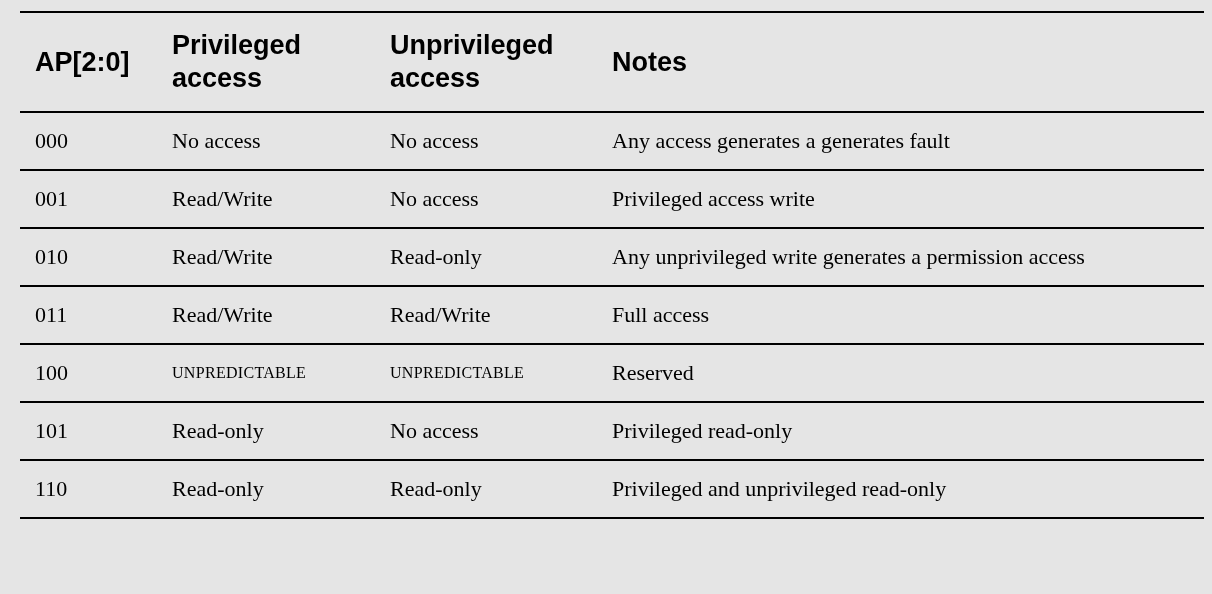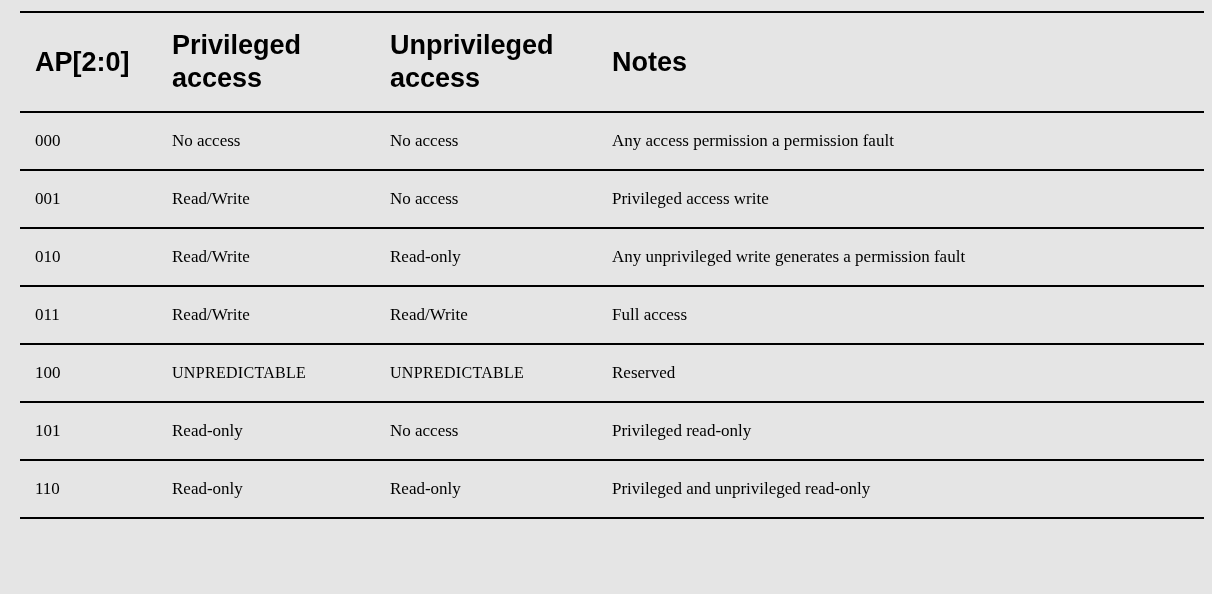--- a/index.html
+++ b/index.html
@@ -45,21 +45,21 @@
     line-height: 33px;
     height: 98px;
   }
   table.ap-table th .hdr-wrap {
     display: inline-block;
     max-width: 195px;
     white-space: normal;
   }
   table.ap-table td {
     font-family: "Liberation Serif", serif;
-    font-size: 17px;
+    font-size: 22px;
     line-height: 30px;
     height: 56px;
   }
   table.ap-table td.caps {
     font-size: 16px;
     letter-spacing: 0.3px;
   }
 </style>
 </head>
 <body>
@@ -78,33 +78,33 @@
         <th><span class="hdr-wrap">Privileged access</span></th>
         <th><span class="hdr-wrap">Unprivileged access</span></th>
         <th><span>Notes</span></th>
       </tr>
     </thead>
     <tbody>
       <tr>
         <td>000</td>
         <td>No access</td>
         <td>No access</td>
-        <td>Any access permission a permission fault</td>
+        <td>Any access generates a generates fault</td>
       </tr>
       <tr>
         <td>001</td>
         <td>Read/Write</td>
         <td>No access</td>
         <td>Privileged access write</td>
       </tr>
       <tr>
         <td>010</td>
         <td>Read/Write</td>
         <td>Read-only</td>
-        <td>Any unprivileged write generates a permission fault</td>
+        <td>Any unprivileged write generates a permission access</td>
       </tr>
       <tr>
         <td>011</td>
         <td>Read/Write</td>
         <td>Read/Write</td>
         <td>Full access</td>
       </tr>
       <tr>
         <td>100</td>
         <td class="caps">UNPREDICTABLE</td>

